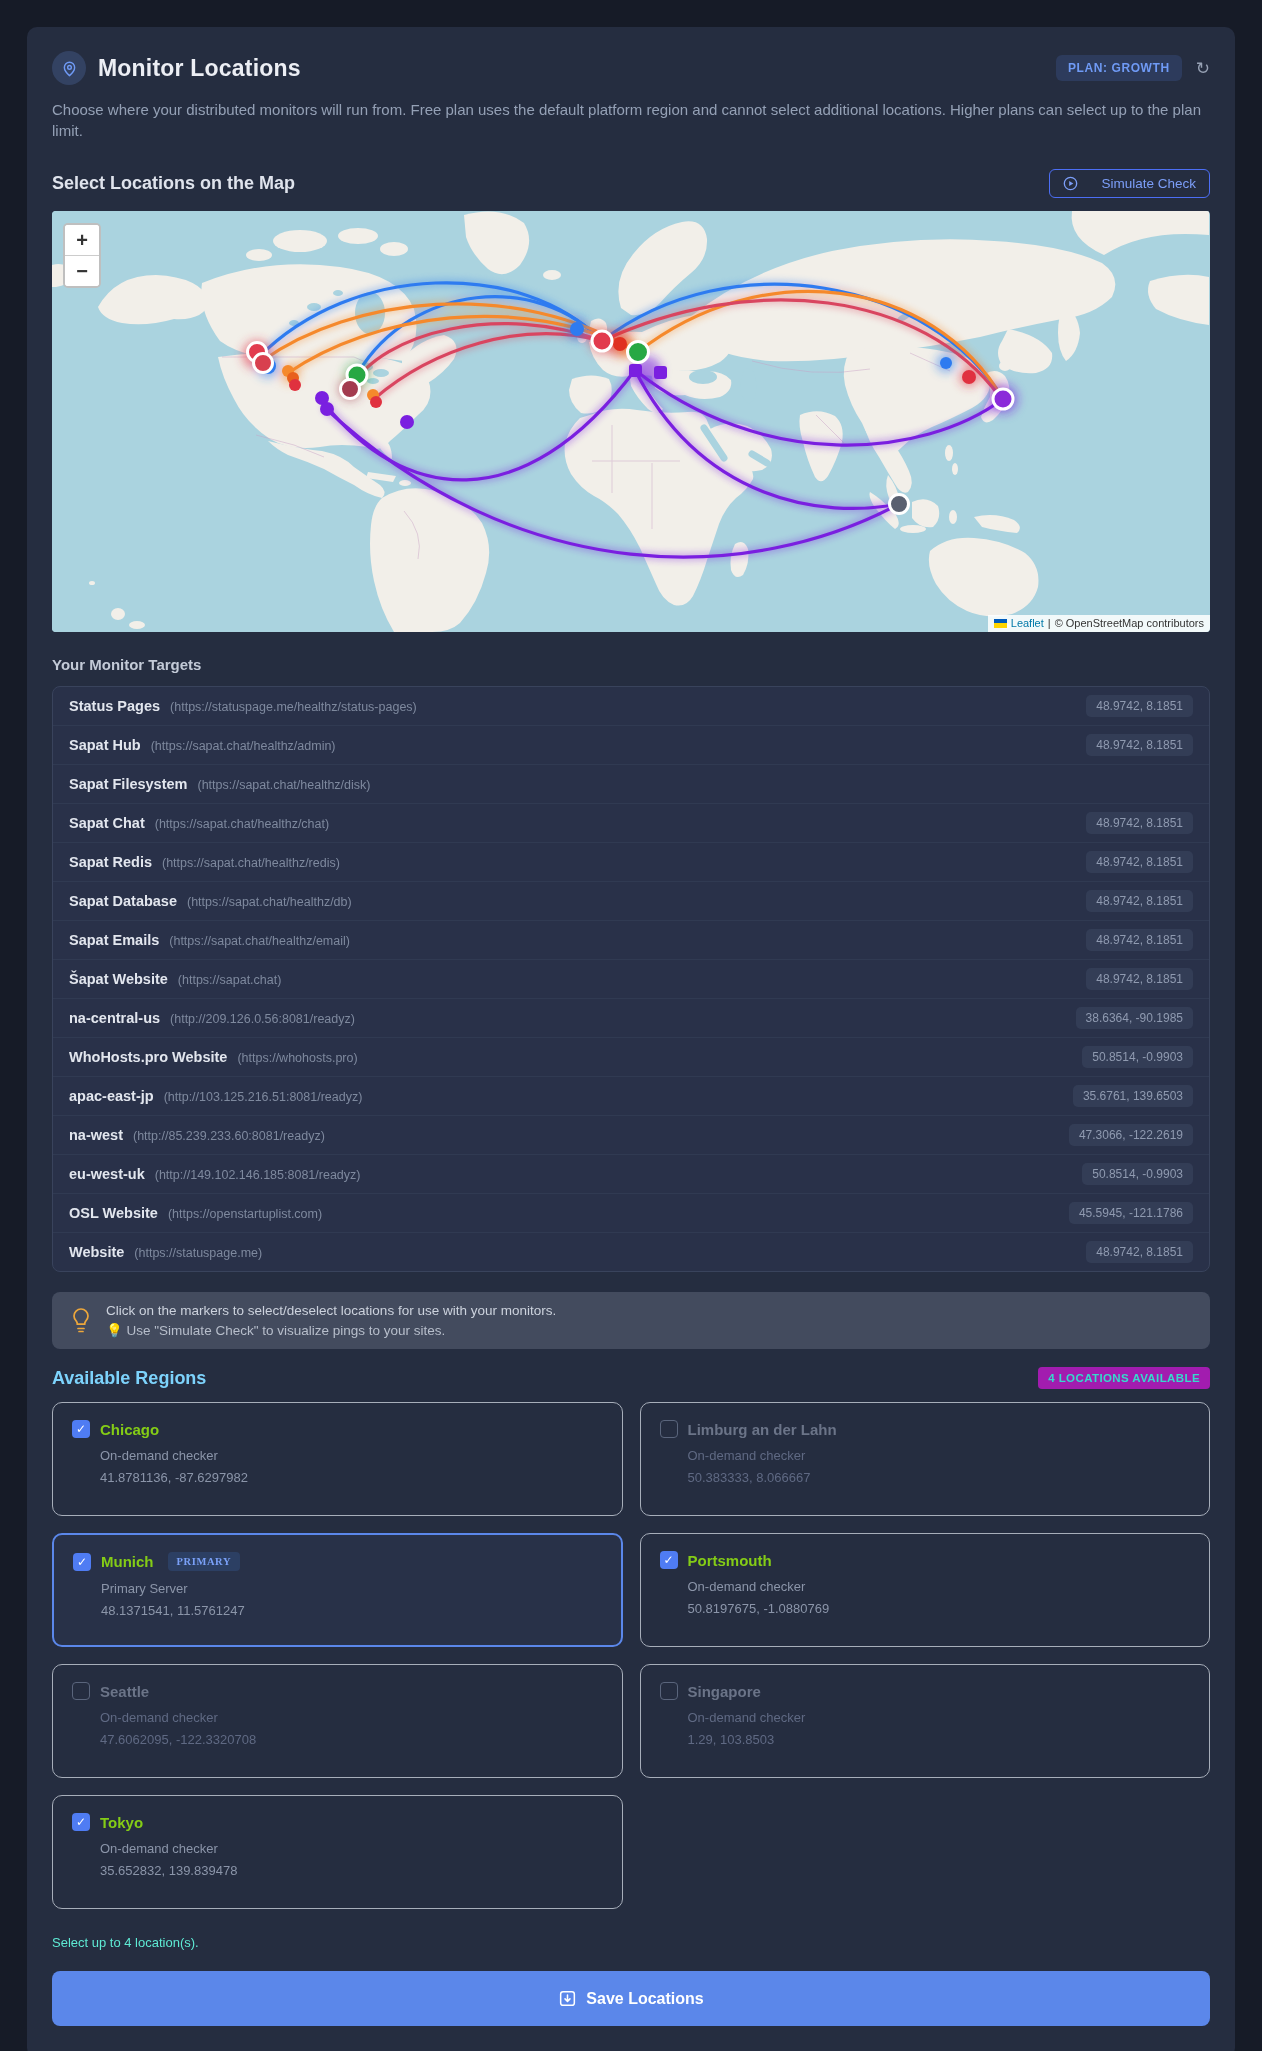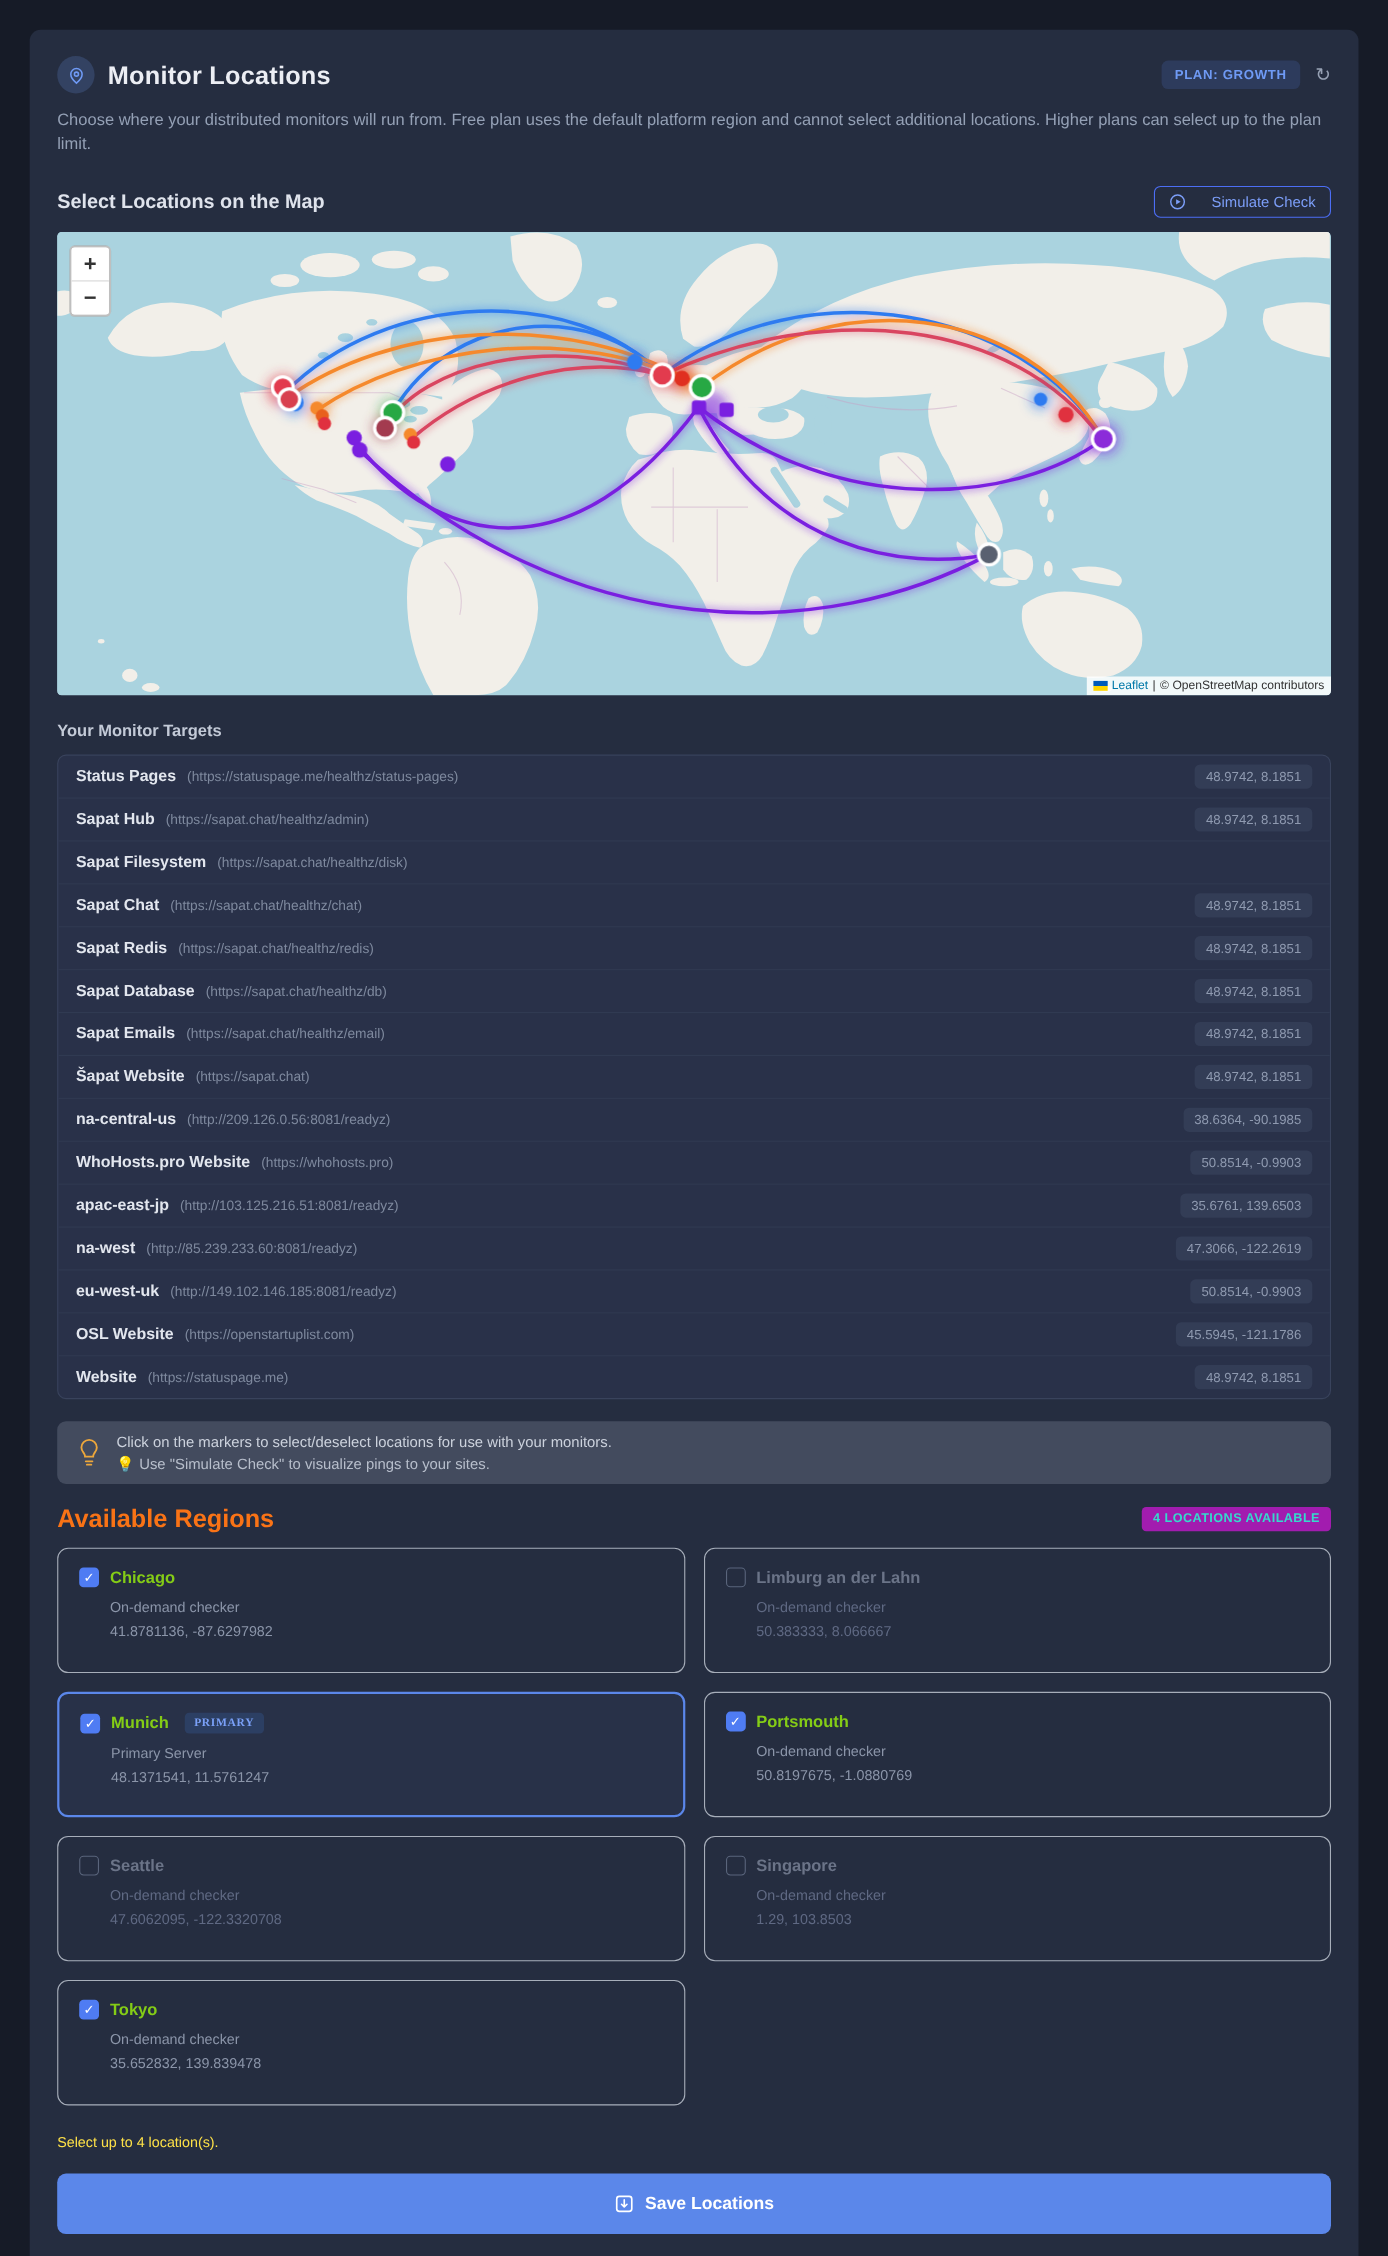--- a/index.html
+++ b/index.html
@@ -40,37 +40,37 @@
   .tgt-coords{background:#333d56;color:#8f9ab0;font-size:12px;padding:4px 10px;border-radius:5px;}
 
   
   .tip{margin-top:20px;background:#434b5e;border-radius:8px;padding:11px 18px;display:flex;align-items:center;gap:14px;}
   .tip-lines{display:flex;flex-direction:column;gap:4px;}
   .tip-l1{color:#ccd2dd;font-size:13.5px;}
   .tip-l2{color:#b7becb;font-size:13.5px;}
 
   
   .reg-hdr{display:flex;align-items:center;justify-content:space-between;margin-top:18px;}
-  .reg-title{color:#f97316;font-size:23px;font-weight:600;}
+  .reg-title{color:#7dd3fc;font-size:18px;font-weight:600;}
   .reg-badge{background:#a21caf;color:#36d9cc;font-size:11.5px;font-weight:700;letter-spacing:.4px;padding:5px 10px;border-radius:4px;}
   .reg-grid{margin-top:13px;display:grid;grid-template-columns:1fr 1fr;gap:17px;}
   .reg-card{border:1px solid #a7aeba;border-radius:10px;min-height:114px;box-sizing:border-box;padding:17px 19px;cursor:pointer;}
   .reg-card.primary{border:2px solid #5b87ea;background:rgba(91,135,234,.05);}
   .reg-top{display:flex;align-items:center;gap:10px;}
   .cbx{width:18px;height:18px;border-radius:4px;box-sizing:border-box;flex:0 0 auto;display:flex;align-items:center;justify-content:center;}
   .cbx.on{background:#4f7cf3;color:#fff;font-size:12px;font-weight:700;}
   .cbx.off{border:1.5px solid #5a657c;background:transparent;}
   .reg-name{color:#84cc16;font-size:15px;font-weight:600;}
   .prim-chip{background:#2c3f63;color:#7aa0f7;font-size:10.5px;font-weight:700;letter-spacing:.6px;padding:4px 9px;border-radius:4px;margin-left:4px;font-family:Liberation Serif, serif;}
   .reg-sub{margin:10px 0 0 28px;color:#8b95a9;font-size:13px;}
   .reg-coords{margin:7px 0 0 28px;color:#8b95a9;font-size:13px;}
   .reg-card.dim .reg-name{color:#6b7488;}
   .reg-card.dim .reg-sub,.reg-card.dim .reg-coords{color:#5f6983;}
 
-  .footnote{margin-top:26px;color:#fde047;font-size:13px;}
+  .footnote{margin-top:26px;color:#5eead4;font-size:13px;}
   .save-btn{margin-top:21px;width:100%;height:55px;border:none;border-radius:8px;background:#5b87ea;color:#fff;font-size:16px;font-weight:600;display:flex;align-items:center;justify-content:center;gap:9px;cursor:pointer;font-family:inherit;}
 </style>
 </head>
 <body>
 
 <div class="card">
 
   <div class="hdr">
     <div class="hdr-left">
       <div class="hdr-icon">

